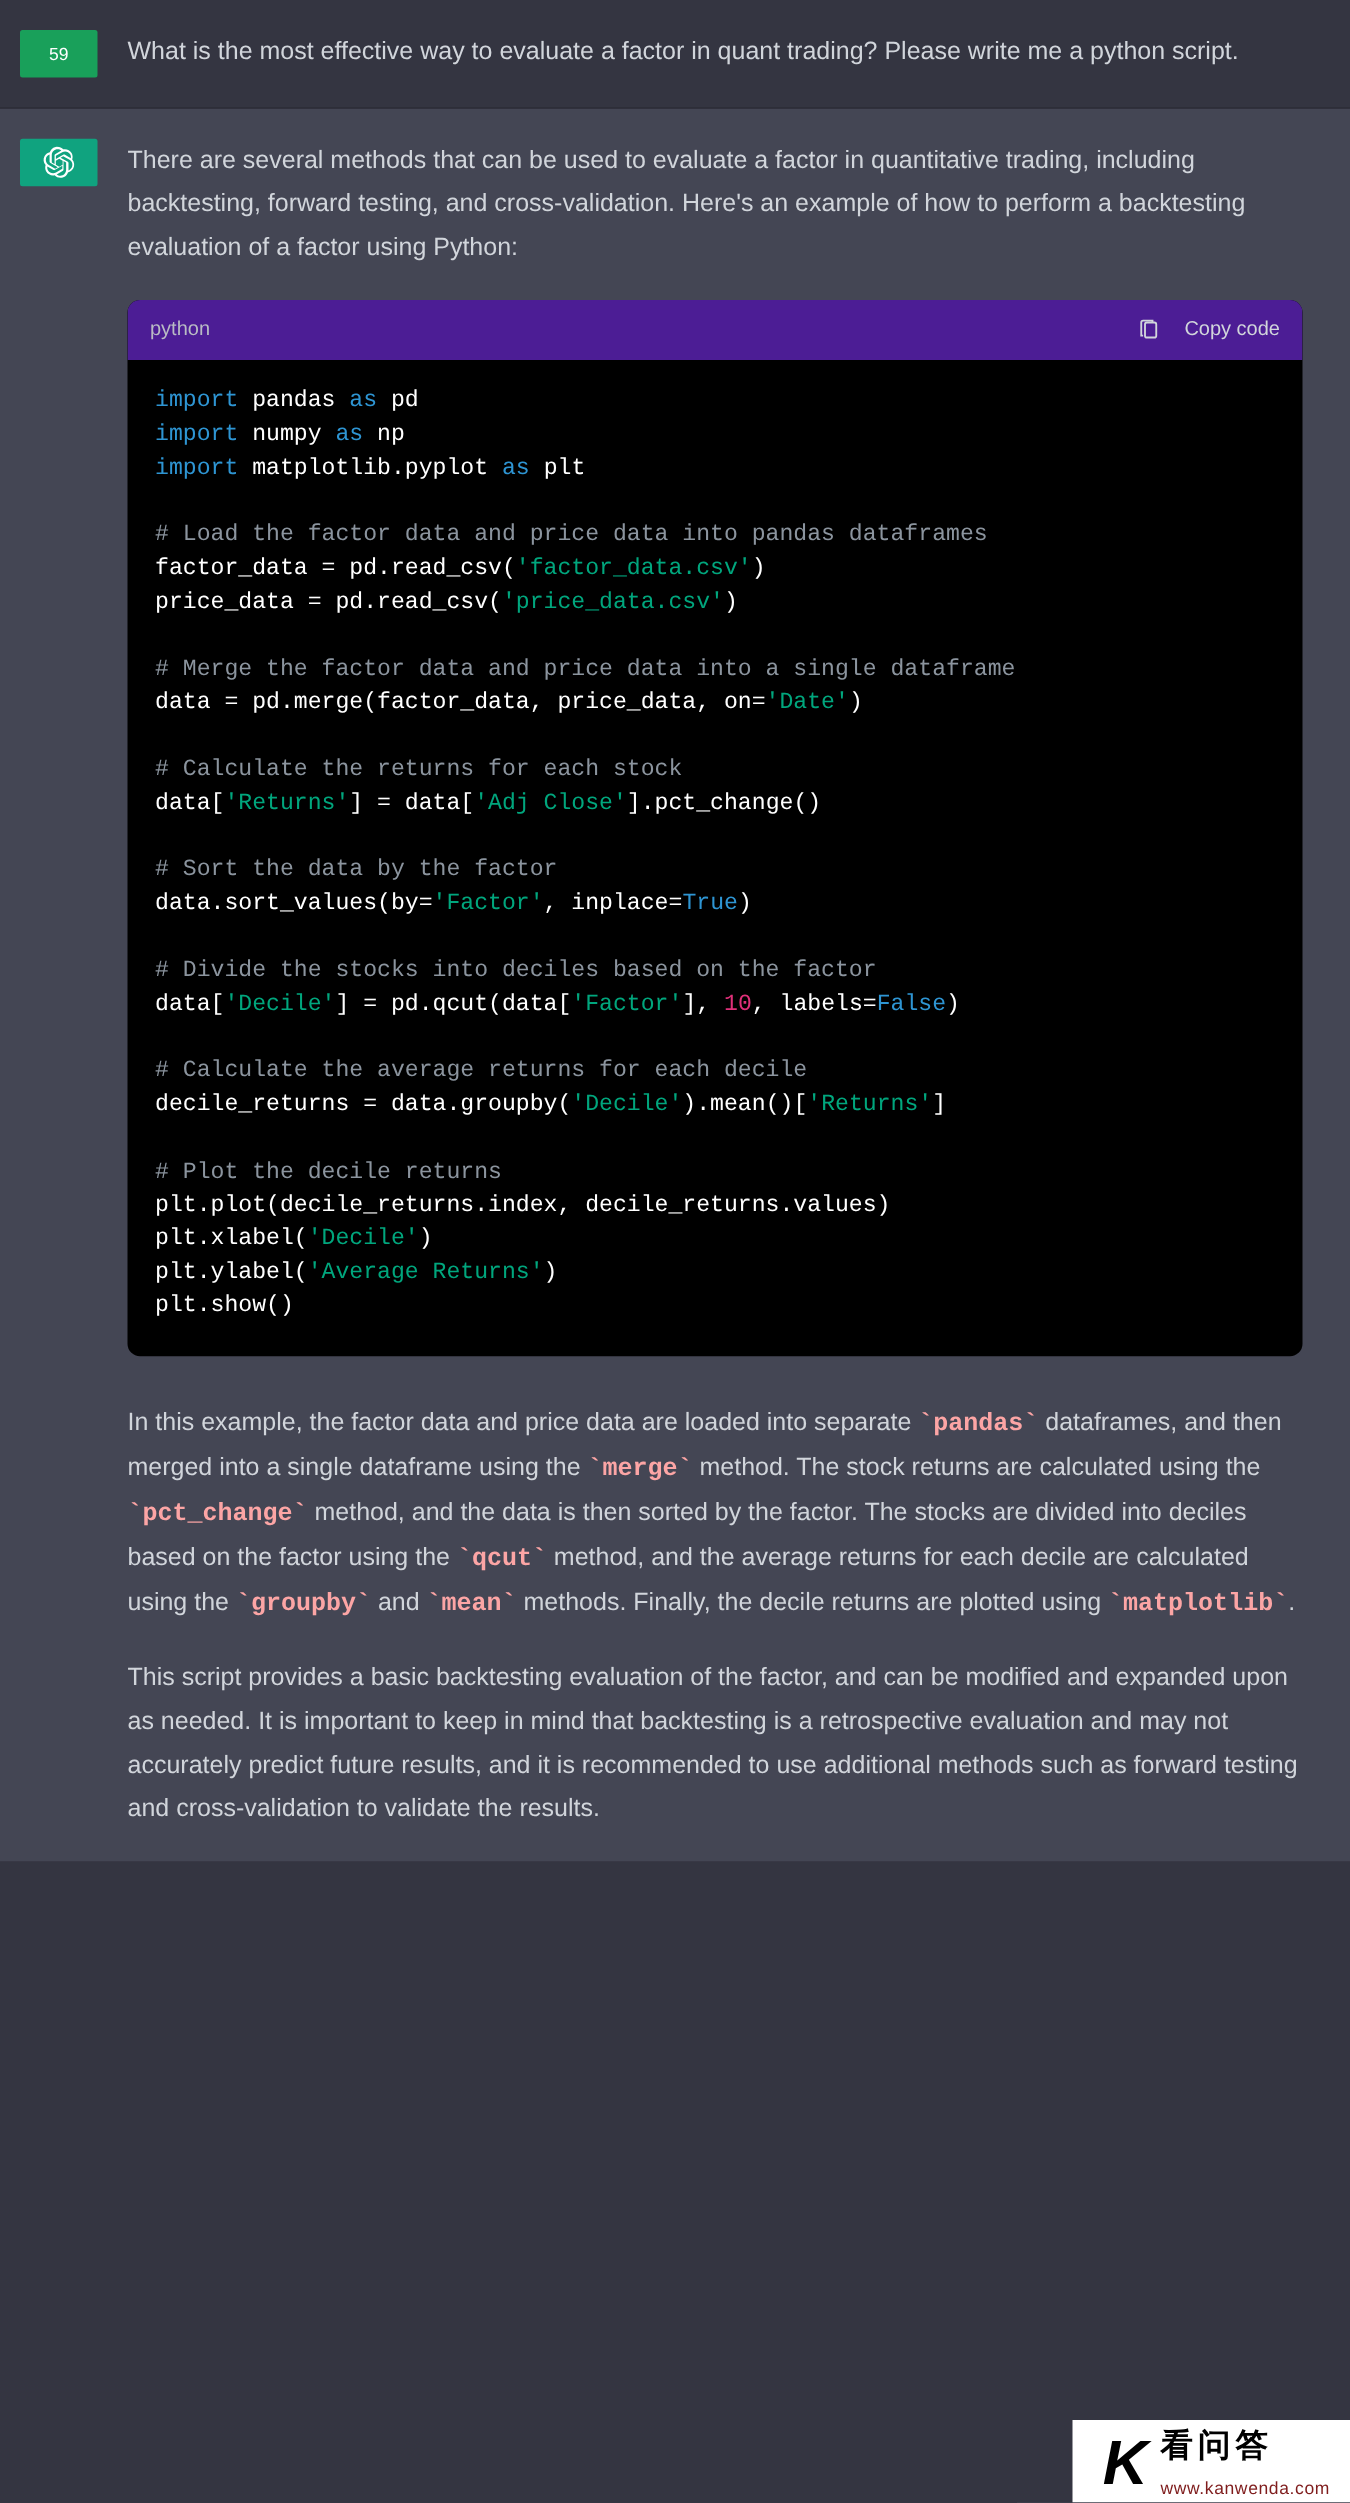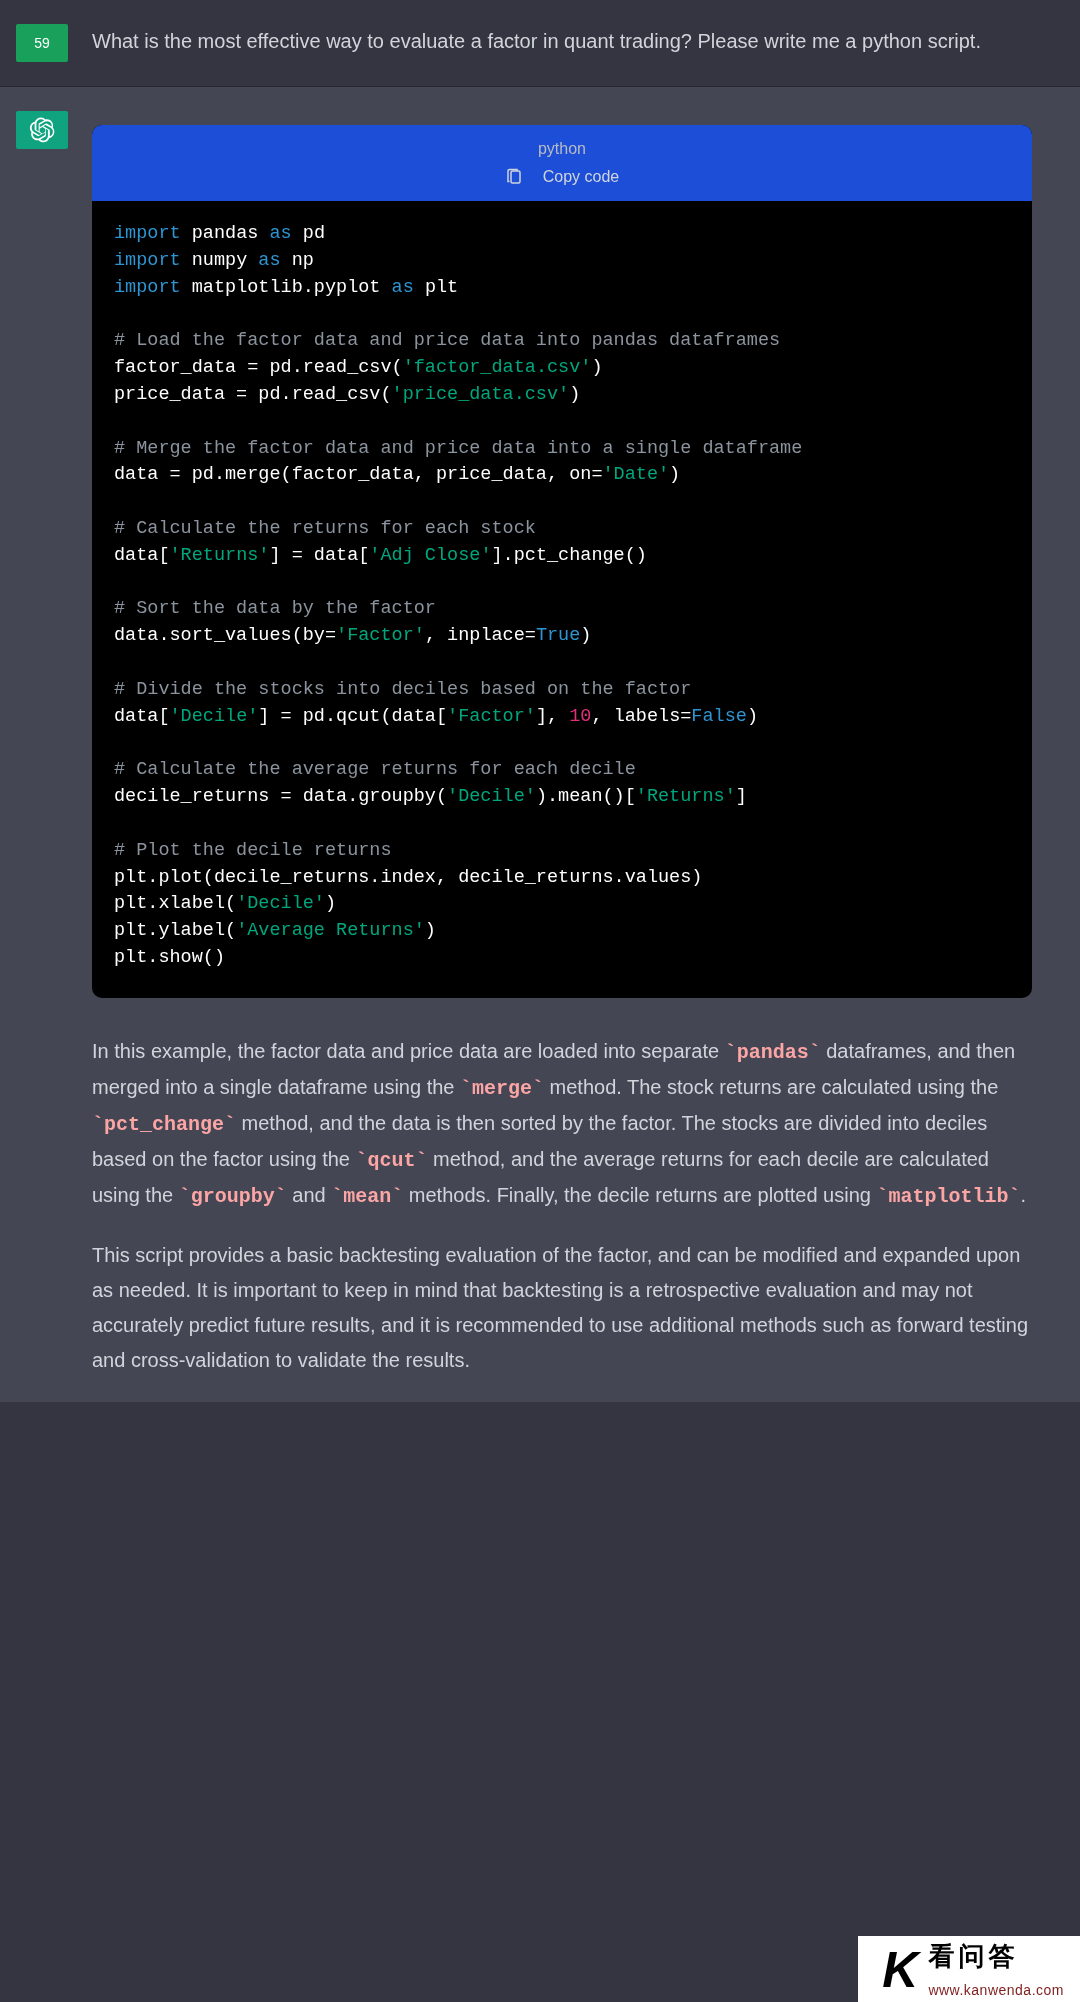--- a/index.html
+++ b/index.html
@@ -12,21 +12,21 @@
     position: relative;
   }
   .row {
     display: flex;
     padding: 24px 20px 24px 16px;
     gap: 24px;
   }
   .row.user { background: #343541; border-bottom: 1px solid rgba(0,0,0,0.25); }
   .row.assistant { background: #444654; }
   .avatar {
-    width: 52px; height: 38px;
+    width: 62px; height: 38px;
     flex-shrink: 0;
     display: flex;
     align-items: center;
     justify-content: center;
     border-radius: 2px;
     color: #fff;
     font-size: 14px;
     font-weight: 500;
   }
   .avatar.user-av { background: #19a05a; }
@@ -42,28 +42,27 @@
   .content p { margin-bottom: 24px; }
   .content p:last-child { margin-bottom: 0; }
 
   .codeblock {
     background: #000;
     border-radius: 10px;
     overflow: hidden;
     margin: 14px 0 36px 0;
   }
   .codeheader {
-    background: #1d4ed8;
+    background: #4c1d95;
     color: #b9bbc4;
     font-size: 16px;
     padding: 10px 18px;
     display: flex;
-    justify-content: flex-start;
+    justify-content: space-between;
     align-items: center;
-    flex-direction: column;
   }
   .copybtn {
     display: flex;
     align-items: center;
     gap: 20px;
     cursor: pointer;
     color: #d1d5db;
     font-size: 16px;
   }
   .copybtn svg { width: 18px; height: 18px; }
@@ -122,20 +121,21 @@
   </div>
 </div>
 
 <div class="row assistant">
   <div class="avatar bot-av">
     <svg viewBox="0 0 41 41" fill="#fff">
       <path d="M37.5 16.7c.9-2.7.6-5.6-.8-8.1-2.1-3.7-6.4-5.6-10.5-4.7C24.3 1.8 21.6.7 18.8.7c-4.3 0-8.1 2.7-9.5 6.8-2.8.6-5.2 2.3-6.6 4.8-2.1 3.7-1.7 8.3 1.2 11.5-.9 2.7-.6 5.6.8 8.1 2.1 3.7 6.4 5.6 10.5 4.7 1.9 2.1 4.6 3.2 7.4 3.2 4.3 0 8.1-2.7 9.5-6.8 2.8-.6 5.2-2.3 6.6-4.8 2.1-3.7 1.6-8.3-1.2-11.5zM22.6 37.2c-1.7 0-3.4-.6-4.7-1.7l7.9-4.6c.4-.2.7-.7.7-1.1V18.6l3.3 1.9v9.2c0 4.1-3.2 7.5-7.2 7.5zM7 30.5c-.9-1.5-1.2-3.3-.9-5l7.9 4.6c.4.2.9.2 1.3 0l9.7-5.6v3.9l-8 4.6c-3.5 2-7.9.8-10-2.5zM5 13.6c.9-1.5 2.2-2.7 3.9-3.3v9.4c0 .5.3.9.7 1.1l9.7 5.6-3.3 1.9-8-4.6c-3.5-2-4.7-6.6-3-10.1zm27.5 6.4-9.7-5.6 3.3-1.9 8 4.6c3.5 2 4.7 6.6 2.6 10.1-.9 1.5-2.2 2.7-3.9 3.3v-9.4c0-.5-.2-.9-.7-1.1h.4zm3.3-5-7.9-4.6c-.4-.2-.9-.2-1.3 0l-9.7 5.6v-3.9l8-4.6c3.5-2 8-.8 10 2.7.9 1.5 1.2 3.2.9 4.8zM15 22.3l-3.3-1.9v-9.3c0-4.1 3.3-7.4 7.4-7.4 1.7 0 3.4.6 4.7 1.7l-7.9 4.6c-.4.2-.7.7-.7 1.1v11.2h-.2zm1.8-3.9 4.3-2.5 4.3 2.5v5l-4.3 2.5-4.3-2.5v-5z"></path>
     </svg>
   </div>
   <div class="content">
+    <p>There are several methods that can be used to evaluate a factor in quantitative trading, including backtesting, forward testing, and cross-validation. Here's an example of how to perform a backtesting evaluation of a factor using Python:</p>
 
     <div class="codeblock">
       <div class="codeheader">
         <span>python</span>
         <div class="copybtn">
           <svg viewBox="0 0 24 24" fill="none" stroke="currentColor" stroke-width="2">
             <rect x="8" y="4" width="12" height="16" rx="2"></rect>
             <path d="M16 4V2H6a2 2 0 0 0-2 2v14h2"></path>
           </svg>
           <span>Copy code</span>

